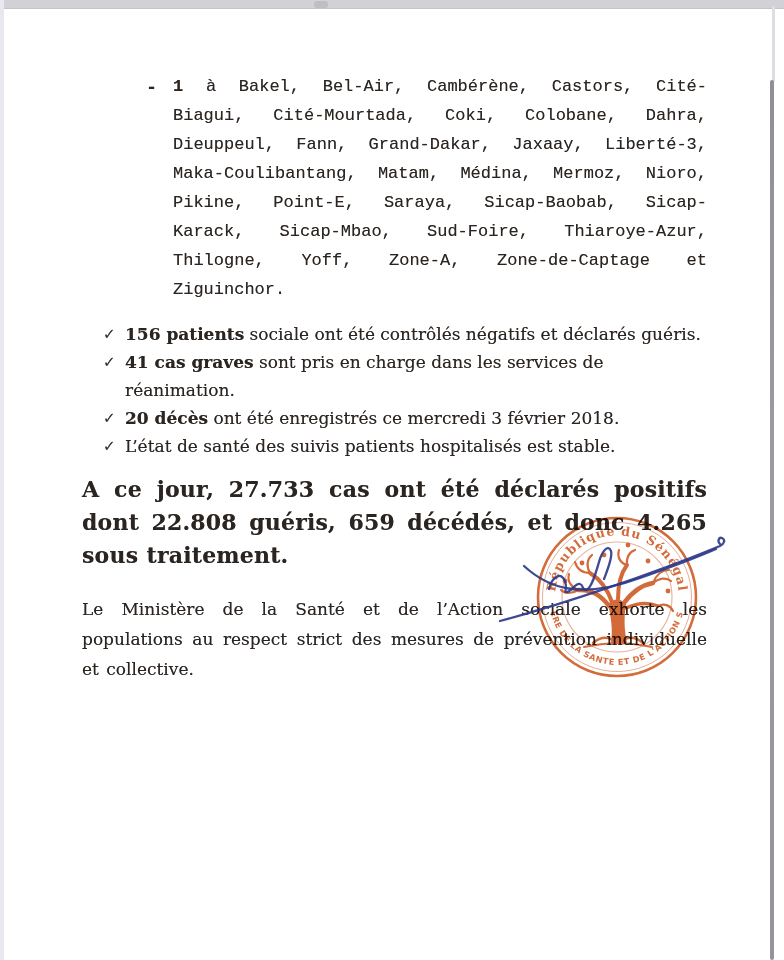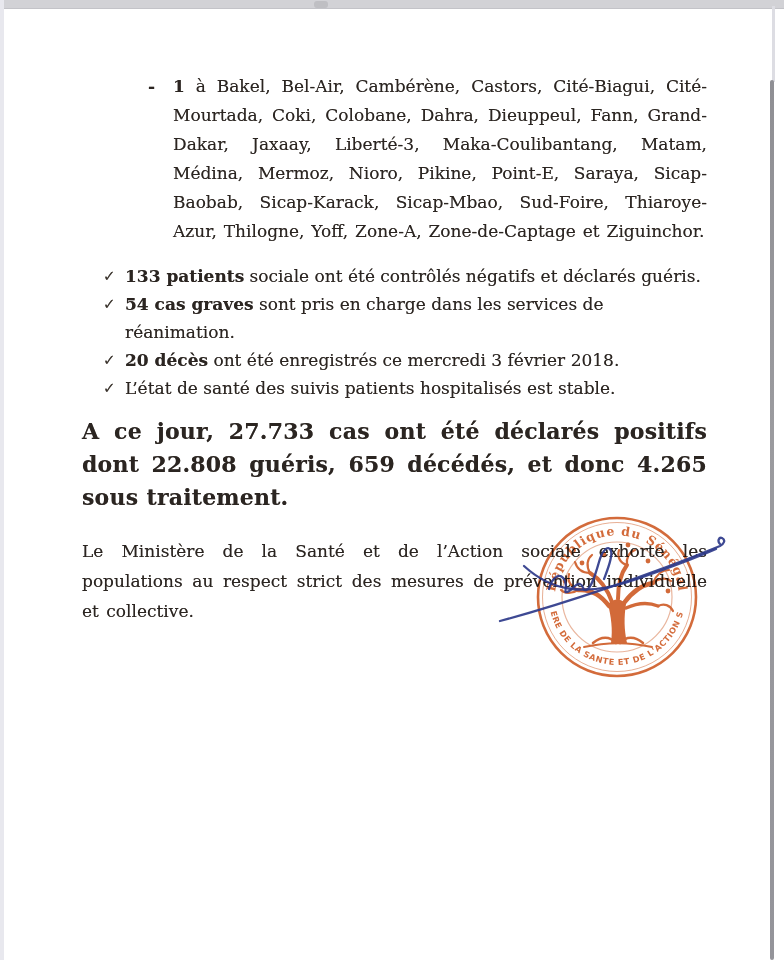--- a/index.html
+++ b/index.html
@@ -18,21 +18,21 @@
   .right-line-light{position:absolute;left:772px;top:6px;width:3px;height:76px;background:#dddde3;}
   .right-line{position:absolute;left:770px;top:80px;width:4px;height:880px;background:linear-gradient(180deg,#8f8f94,#9b9b9f 40%,#94949a);border-radius:2px;}
   
   .content{
     position:absolute;left:82px;top:72px;width:625px;
     filter:blur(0.24px);
     text-shadow:0 0 .4px rgba(43,37,33,.5);
   }
   .dash-item{display:flex;padding-left:66px;font-size:17px;line-height:29px;}
   .dash-marker{width:25px;flex:0 0 25px;font-weight:700;}
-  .dash-text{flex:1;text-align:justify;text-align-last:left;word-spacing:1.5px;}
+  .dash-text{flex:1;text-align:justify;text-align-last:left;word-spacing:1.5px;font-family:Liberation Mono, monospace;}
   .b{font-weight:700;}
   .check-list{margin-top:16px;padding-left:21px;}
   .check-item{display:flex;font-size:17px;line-height:28px;}
   .check-glyph{width:22px;flex:0 0 22px;font-size:15px;color:#3c352e;font-family:"DejaVu Sans",sans-serif;}
   .check-text{flex:1;}
   .summary{margin-top:13px;font-weight:700;font-size:22px;line-height:33px;text-align:justify;text-align-last:left;letter-spacing:.2px;word-spacing:.5px;}
   .closing{margin-top:18px;font-size:17px;line-height:30px;text-align:justify;text-align-last:left;word-spacing:2px;}
   
   .stamp-svg{position:absolute;left:520px;top:503px;width:200px;height:200px;opacity:.93;mix-blend-mode:multiply;}
   .ring-outer{fill:none;stroke:#d0602c;stroke-width:2.6;}
@@ -57,25 +57,25 @@
   <div class="content">
 
     <div class="dash-item">
       <span class="dash-marker">-</span>
       <span class="dash-text"><span class="b">1</span><span> à Bakel, Bel-Air, Cambérène, Castors, Cité-Biagui, Cité-Mourtada, Coki, Colobane, Dahra, Dieuppeul, Fann, Grand-Dakar, Jaxaay, Liberté-3, Maka-Coulibantang, Matam, Médina, Mermoz, Nioro, Pikine, Point-E, Saraya, Sicap-Baobab, Sicap-Karack, Sicap-Mbao, Sud-Foire, Thiaroye-Azur, Thilogne, Yoff, Zone-A, Zone-de-Captage et Ziguinchor.</span></span>
     </div>
 
     <div class="check-list">
       <div class="check-item">
         <span class="check-glyph">✓</span>
-        <span class="check-text"><span class="b">133 patients</span><span> sociale ont été contrôlés négatifs et déclarés guéris.</span></span>
+        <span class="check-text"><span class="b">156 patients</span><span> sociale ont été contrôlés négatifs et déclarés guéris.</span></span>
       </div>
       <div class="check-item">
         <span class="check-glyph">✓</span>
-        <span class="check-text"><span class="b">54 cas graves</span><span> sont pris en charge dans les services de réanimation.</span></span>
+        <span class="check-text"><span class="b">41 cas graves</span><span> sont pris en charge dans les services de réanimation.</span></span>
       </div>
       <div class="check-item">
         <span class="check-glyph">✓</span>
         <span class="check-text"><span class="b">20 décès</span><span> ont été enregistrés ce mercredi 3 février 2018.</span></span>
       </div>
       <div class="check-item">
         <span class="check-glyph">✓</span>
         <span class="check-text"><span class="b"></span><span>L’état de santé des suivis patients hospitalisés est stable.</span></span>
       </div>
     </div>

